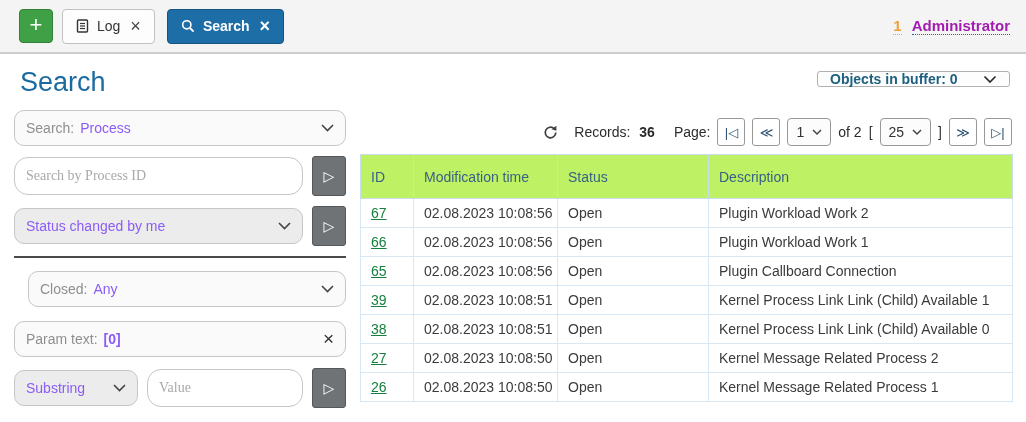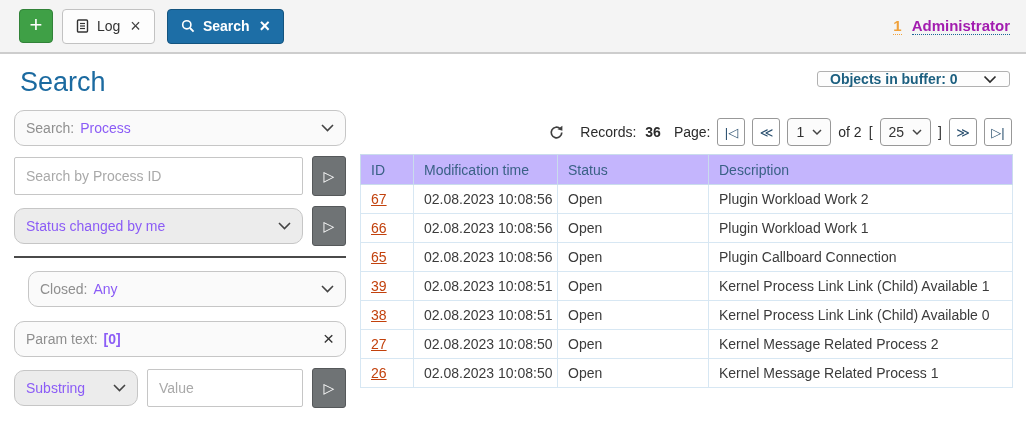--- a/index.html
+++ b/index.html
@@ -38,52 +38,52 @@
   .main { display:flex; padding:0 13px 0 14px; }
   .filters { width:332px; flex:none; margin-top:8px; }
   .filter-row { display:flex; align-items:center; margin-bottom:10px; gap:9px; }
   .select-box { height:36px; border:1px solid #c6c6c6; border-radius:10px; background:#fafafa;
     display:flex; align-items:center; padding:0 11px; font-size:14px; flex:1; cursor:pointer; }
   .select-box.gray { background:#ececec; }
   .select-box .lbl { color:#8f8f8f; margin-right:6px; }
   .select-box .val { color:#8b5cf6; }
   .select-box .chev, .buffer-btn .chev { margin-left:auto; display:flex; }
   .select-box .xclose { margin-left:auto; font-size:19px; color:#333; cursor:pointer; }
-  .text-input { height:38px; border:1px solid #c6c6c6; border-radius:2px; background:#fff;
+  .text-input { height:38px; border:1px solid #c6c6c6; border-radius:14px; background:#fff;
     padding:0 11px; font-size:14px; flex:1; min-width:0; color:#333;
-    font-family:Liberation Sans, sans-serif; }
+    font-family:Liberation Serif, serif; }
   .text-input::placeholder { color:#a9a9a9; }
   .go-btn { width:34px; height:40px; background:#6f7375; border:1px solid #55585a;
     border-radius:3px; color:#fff; font-size:14px; flex:none; cursor:pointer;
     display:flex; align-items:center; justify-content:center; }
   .divider { border-top:2px solid #4a4a4a; margin:4px 0 13px; }
   .substr-box { flex:none; width:124px; }
 
   
   .right-col { flex:1; margin-left:14px; min-width:0; }
   .pagination { display:flex; align-items:center; justify-content:flex-end; gap:7px;
     margin:16px 1px 8px 0; font-size:14px; color:#2b2b2b; }
   .refresh { margin-right:8px; cursor:pointer; display:flex; }
   .rec-label { margin-right:2px; }
-  .rec-count { font-weight:bold; margin-right:6px; }
+  .rec-count { font-weight:bold; margin-right:12px; }
   .page-btn { min-width:28px; height:28px; border:1px solid #989898; border-radius:3px;
     background:#fff; color:#2c5170; font-size:13px; display:flex; align-items:center;
     justify-content:center; padding:0 4px; cursor:pointer; }
   .page-select { height:28px; border:1px solid #989898; border-radius:4px; background:#fcfcfc;
     display:flex; align-items:center; gap:8px; padding:0 8px; font-size:14px; color:#333;
     cursor:pointer; }
   .bracket { color:#333; }
 
   
   table.results { width:100%; border-collapse:collapse; table-layout:fixed; font-size:14px; }
-  table.results th { background:#c4b5fd; color:#3a6186; font-weight:normal; text-align:left;
-    height:30px; padding:0 4px 0 10px; border:1px solid #c9dcec; }
+  table.results th { background:#bef264; color:#3a6186; font-weight:normal; text-align:left;
+    height:44px; padding:0 4px 0 10px; border:1px solid #c9dcec; }
   table.results td { height:29px; padding:0 4px 0 10px; border:1px solid #d7e7f3;
     color:#3b3b3b; white-space:nowrap; overflow:hidden; }
-  table.results a { color:#c2410c; text-decoration:underline; cursor:pointer; }
+  table.results a { color:#15803d; text-decoration:underline; cursor:pointer; }
   .col-id { width:53px; } .col-time { width:144px; } .col-status { width:151px; }
 </style>
 </head>
 <body>
 
 <div class="topbar">
   <div class="btn-add">
     <span>+</span>
   </div>
 

